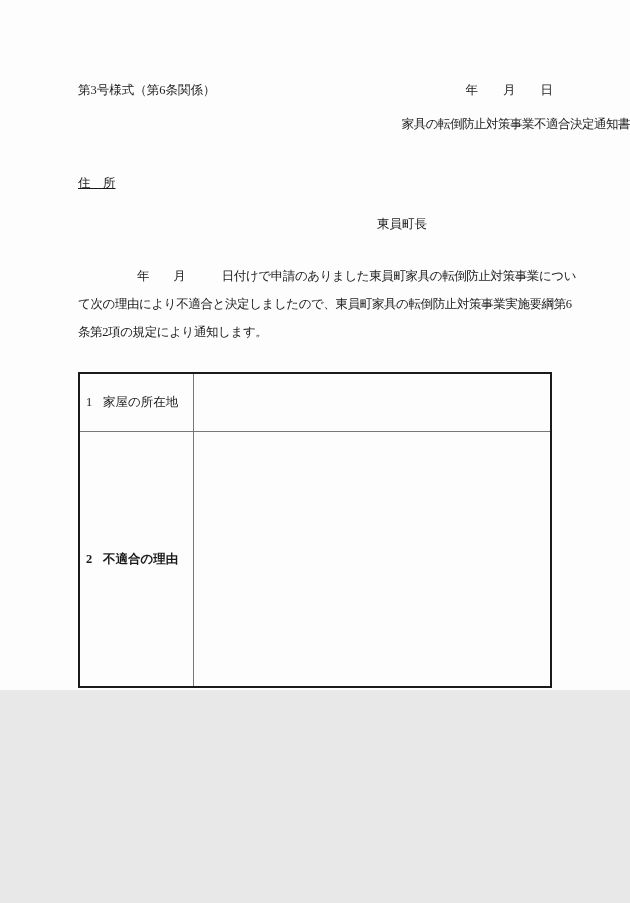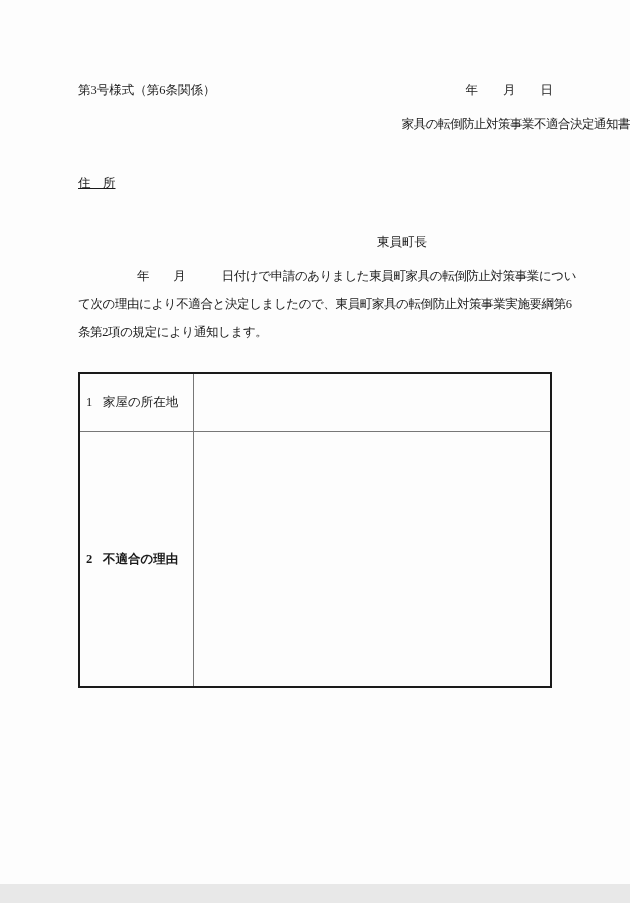--- a/index.html
+++ b/index.html
@@ -3,21 +3,21 @@
 <meta charset="utf-8">
 <style>
   html, body {
     margin: 0;
     padding: 0;
     background: #e8e8e8;
   }
   .page {
     position: relative;
     width: 630px;
-    height: 884px;
+    height: 690px;
     margin: 0 auto;
     background: #fdfdfd;
     color: #1a1a1a;
     font-family: "Liberation Serif", "DejaVu Serif", serif;
     font-size: 12.5px;
     line-height: 1.3;
     overflow: hidden;
   }
   .header-line {
     position: absolute;
@@ -46,21 +46,21 @@
     position: absolute;
     left: 78px;
     top: 196px;
   }
   .honorific {
     margin-left: 140px;
   }
   .sender-line {
     position: absolute;
     left: 377px;
-    top: 234px;
+    top: 216px;
   }
   .body-paragraph {
     position: absolute;
     left: 78px;
     top: 262px;
     width: 478px;
     line-height: 28px;
     letter-spacing: -0.4px;
   }
   .body-line {

